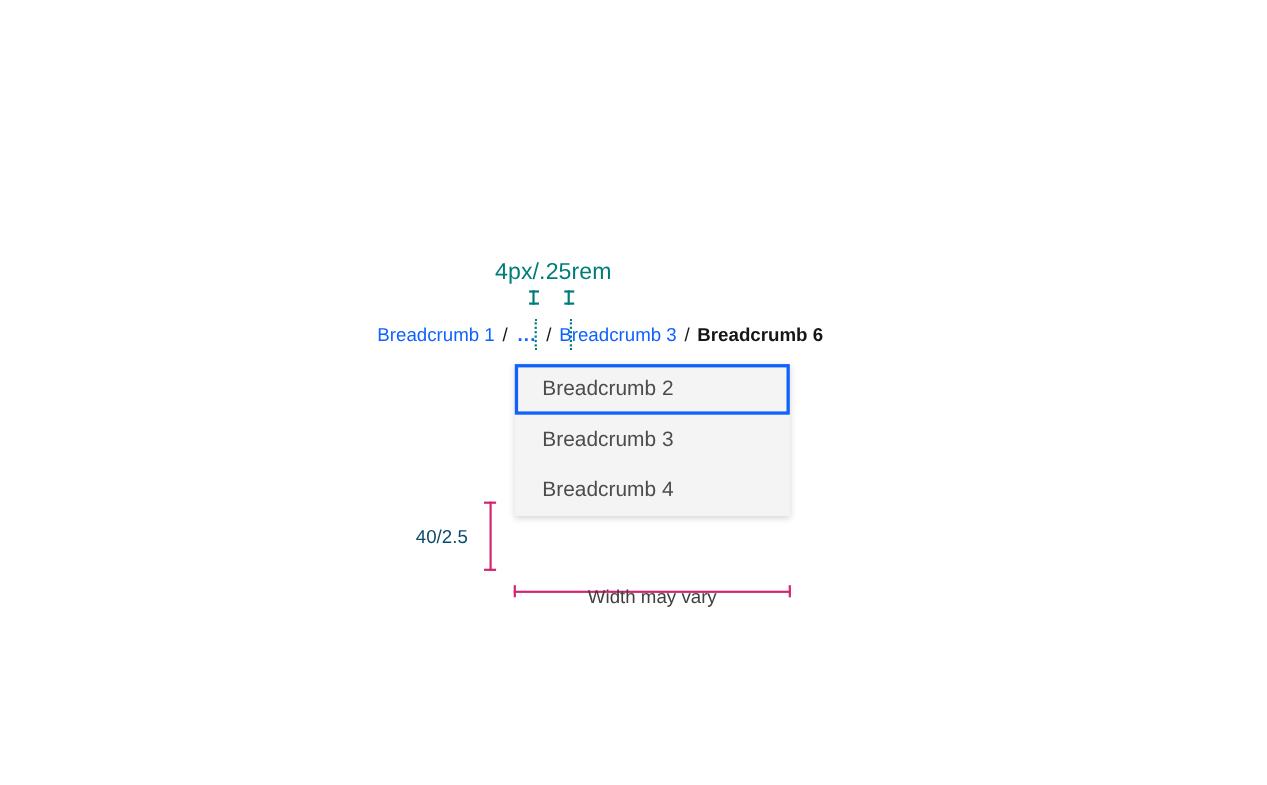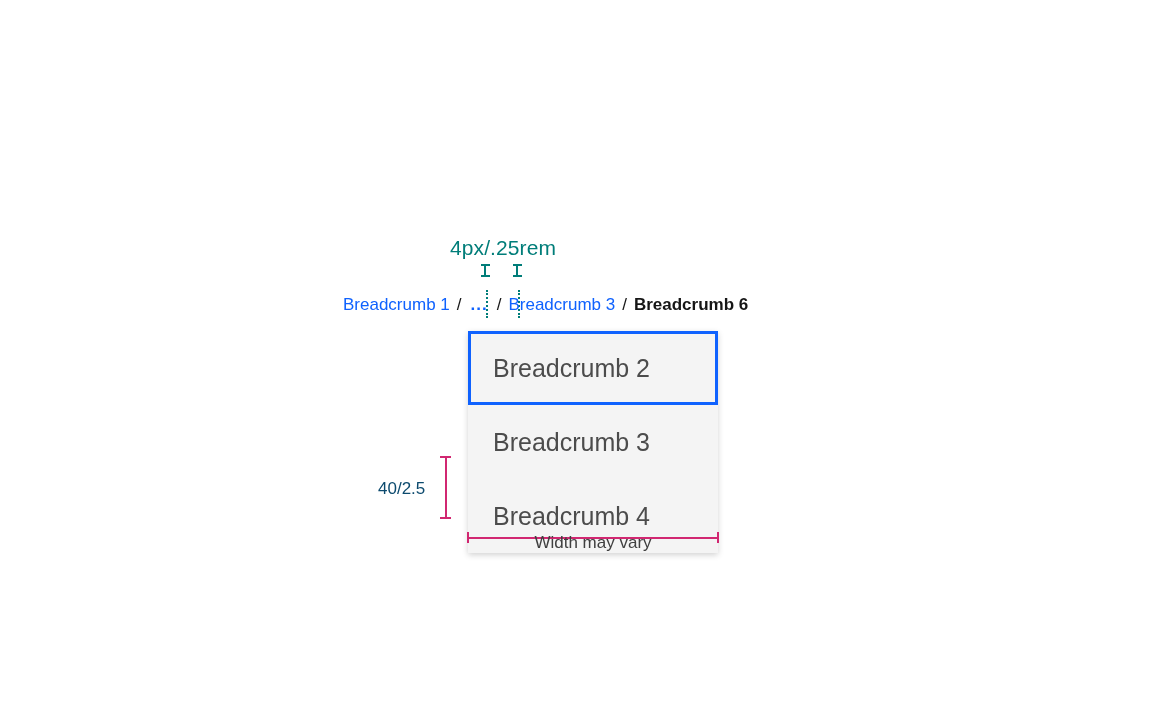--- a/index.html
+++ b/index.html
@@ -103,26 +103,26 @@
   
   #overflow-menu {
     position: absolute;
     left: 468px;
     top: 331px;
     width: 250px;
     background: #f4f4f4;
     box-shadow: 0 2px 6px rgba(0,0,0,0.18);
   }
   .menu-item {
-    height: 74px;
+    height: 46px;
     display: flex;
     align-items: center;
     padding-left: 25px;
     box-sizing: border-box;
-    font-size: 25px;
+    font-size: 19px;
     color: #4c4c4c;
     cursor: pointer;
     background: #f4f4f4;
   }
   .menu-item.focused {
     outline: 3px solid #0f62fe;
     outline-offset: -3px;
     background: #f4f4f4;
     position: relative;
     z-index: 2;

